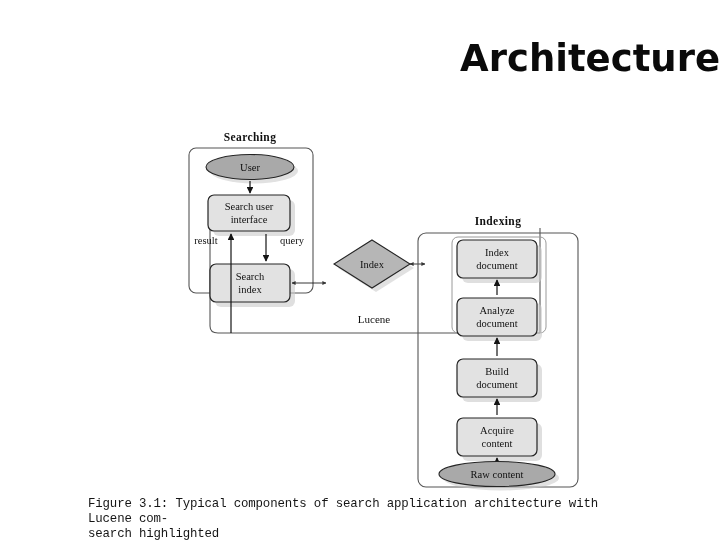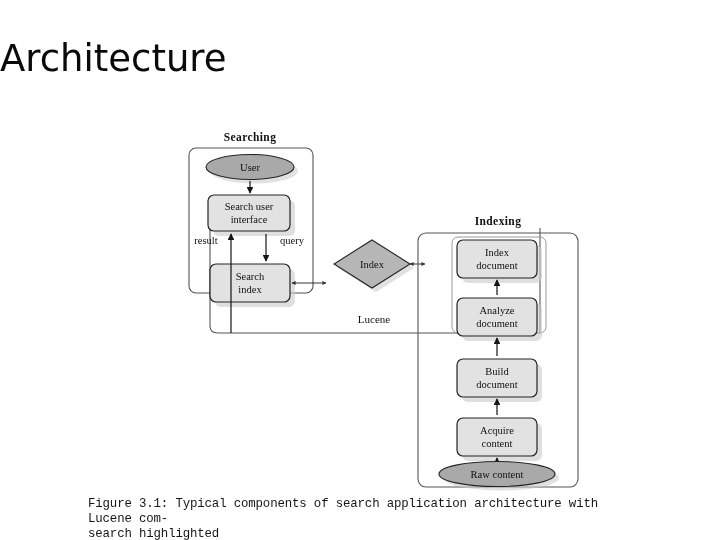--- a/index.html
+++ b/index.html
@@ -14,24 +14,24 @@
     height: 540px;
     background: #ffffff;
     overflow: hidden;
     font-family: "Liberation Sans", sans-serif;
   }
   #slide-title {
     position: absolute;
     left: 0;
     top: 40px;
     width: 720px;
-    text-align: left;
+    text-align: right;
     font-family: "DejaVu Sans", sans-serif;
     font-size: 37px;
-    font-weight: 400;
+    font-weight: 700;
     color: #0a0a0a;
     letter-spacing: 0px;
     line-height: 1.0;
   }
   #figure {
     position: absolute;
     left: 0;
     top: 120px;
     width: 720px;
     height: 420px;

